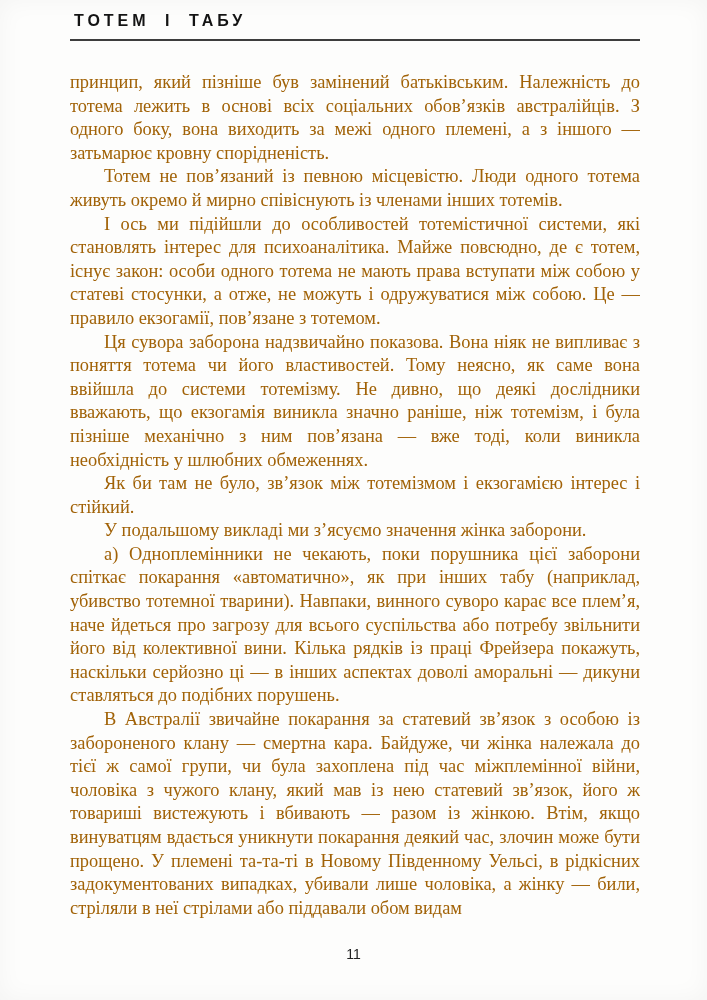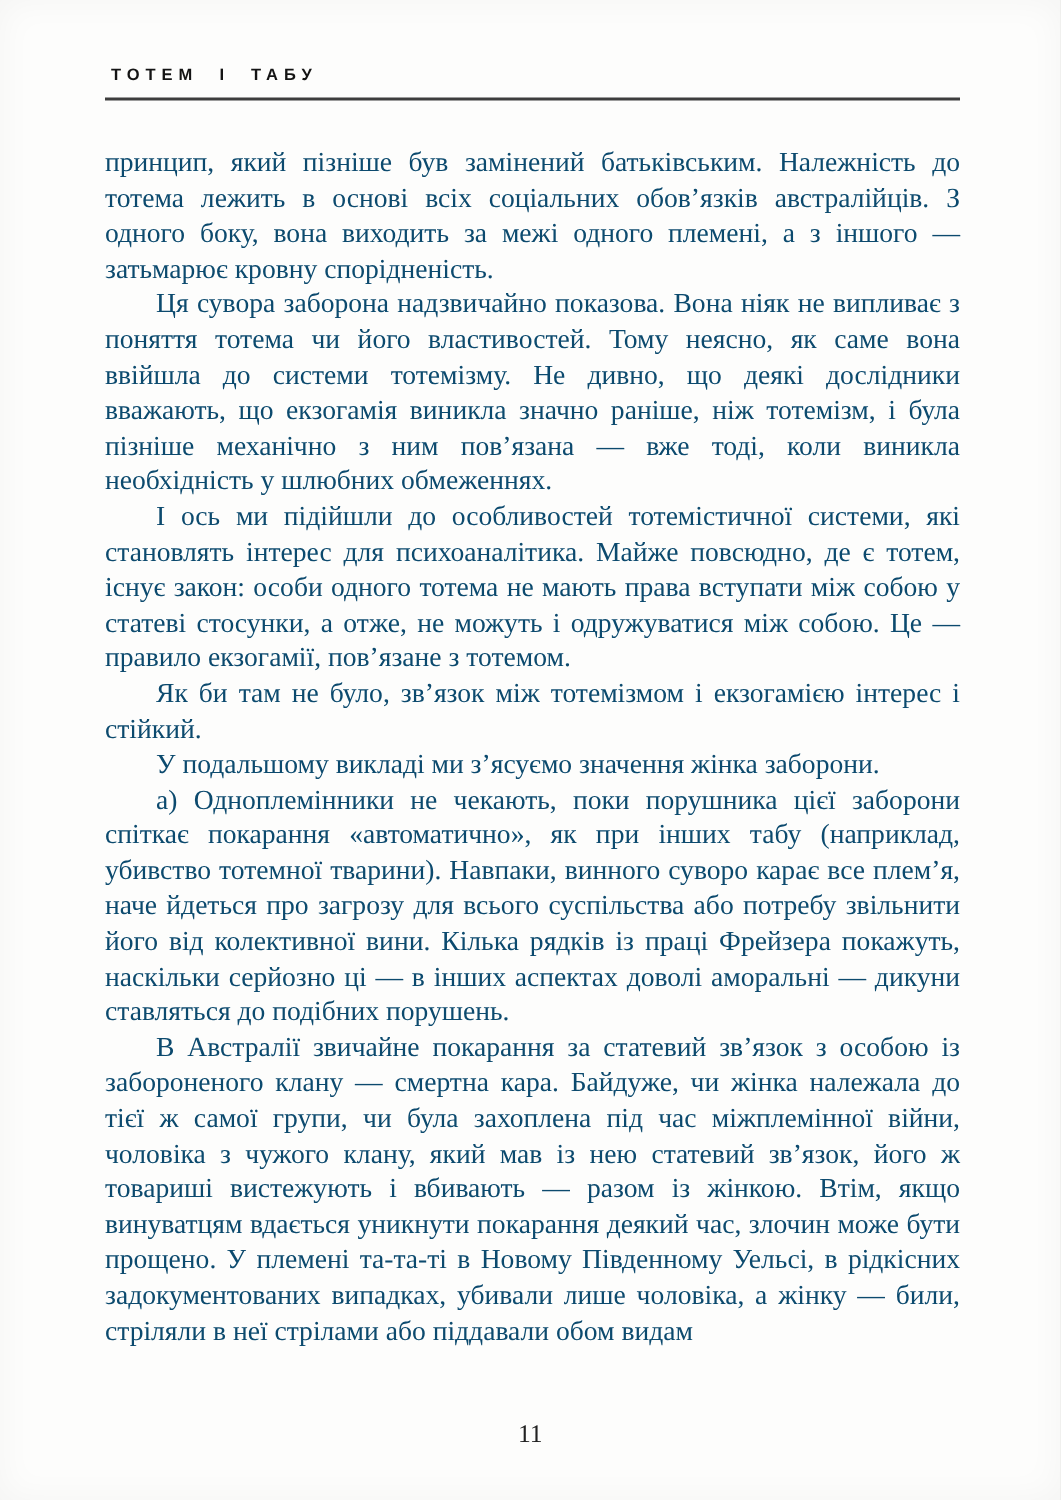--- a/index.html
+++ b/index.html
@@ -11,73 +11,74 @@
     position: relative;
     width: 707px;
     height: 1000px;
     margin: 0 auto;
     background: #fdfdfc;
     box-shadow: inset 0 0 24px rgba(0,0,0,0.04);
     overflow: hidden;
     box-sizing: border-box;
   }
   .running-head {
-    margin: 44px 67px 0 74px;
+    margin: 12px 67px 0 74px;
     font-family: "Liberation Sans", sans-serif;
     font-weight: 700;
-    font-size: 11px;
+    font-size: 16px;
     letter-spacing: 4px;
     word-spacing: 7px;
     color: #141414;
   }
   .head-rule {
     margin: 9px 67px 0 70px;
     height: 0;
     border-top: 2px solid #3d3d3d;
   }
   .body-text {
     margin: 30px 67px 2px 70px;
     font-family: "Liberation Serif", "DejaVu Serif", serif;
     font-size: 18.4px;
     line-height: 23.6px;
-    color: #0c4a6e;
+    color: #a16207;
     text-align: justify;
   }
   .body-text p {
     margin: 0;
     padding: 0;
     text-indent: 34px;
   }
   .body-text p.continuation {
     text-indent: 0;
   }
   .folio {
     position: absolute;
     left: 0;
     top: 946px;
     width: 100%;
     text-align: center;
-    font-family: Liberation Serif, serif;
-    font-size: 17px;
+    font-family: Liberation Sans, sans-serif;
+    font-size: 14px;
     color: #222;
   }
 </style>
 </head>
 <body>
 
 <div class="page">
 
   <div class="running-head">ТОТЕМ І ТАБУ</div>
 
   <div class="head-rule"></div>
 
   <div class="body-text">
     <p class="continuation">принцип, який пізніше був замінений батьківським. Належність до тотема лежить в основі всіх соціальних обов’язків австралійців. З одного боку, вона виходить за межі одного племені, а з іншого — затьмарює кровну спорідненість.</p>
+    <p>Тотем не пов’язаний із певною місцевістю. Люди одного тотема живуть окремо й мирно співіснують із членами інших тотемів.</p>
+    <p>І ось ми підійшли до особливостей тотемістичної системи, які становлять інтерес для психоаналітика. Майже повсюдно, де є тотем, існує закон: особи одного тотема не мають права вступати між собою у статеві стосунки, а отже, не можуть і одружуватися між собою. Це — правило екзогамії, пов’язане з тотемом.</p>
     <p>Ця сувора заборона надзвичайно показова. Вона ніяк не випливає з поняття тотема чи його властивостей. Тому неясно, як саме вона ввійшла до системи тотемізму. Не дивно, що деякі дослідники вважають, що екзогамія виникла значно раніше, ніж тотемізм, і була пізніше механічно з ним пов’язана — вже тоді, коли виникла необхідність у шлюбних обмеженнях.</p>
-    <p>І ось ми підійшли до особливостей тотемістичної системи, які становлять інтерес для психоаналітика. Майже повсюдно, де є тотем, існує закон: особи одного тотема не мають права вступати між собою у статеві стосунки, а отже, не можуть і одружуватися між собою. Це — правило екзогамії, пов’язане з тотемом.</p>
     <p>Як би там не було, зв’язок між тотемізмом і екзогамією інтерес і стійкий.</p>
     <p>У подальшому викладі ми з’ясуємо значення жінка заборони.</p>
     <p>а) Одноплемінники не чекають, поки порушника цієї заборони спіткає покарання «автоматично», як при інших табу (наприклад, убивство тотемної тварини). Навпаки, винного суворо карає все плем’я, наче йдеться про загрозу для всього суспільства або потребу звільнити його від колективної вини. Кілька рядків із праці Фрейзера покажуть, наскільки серйозно ці — в інших аспектах доволі аморальні — дикуни ставляться до подібних порушень.</p>
     <p>В Австралії звичайне покарання за статевий зв’язок з особою із забороненого клану — смертна кара. Байдуже, чи жінка належала до тієї ж самої групи, чи була захоплена під час міжплемінної війни, чоловіка з чужого клану, який мав із нею статевий зв’язок, його ж товариші вистежують і вбивають — разом із жінкою. Втім, якщо винуватцям вдається уникнути покарання деякий час, злочин може бути прощено. У племені та-та-ті в Новому Південному Уельсі, в рідкісних задокументованих випадках, убивали лише чоловіка, а жінку — били, стріляли в неї стрілами або піддавали обом видам</p>
   </div>
 
   <div class="folio">11</div>
 
 </div>
 

